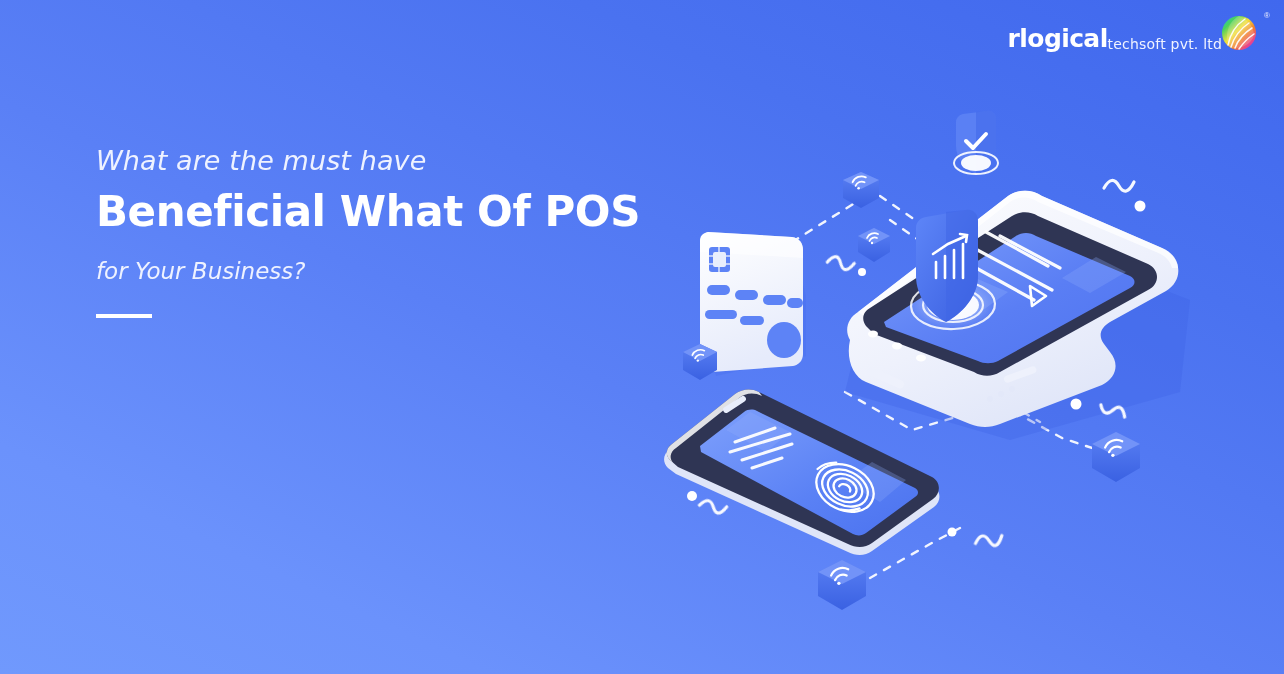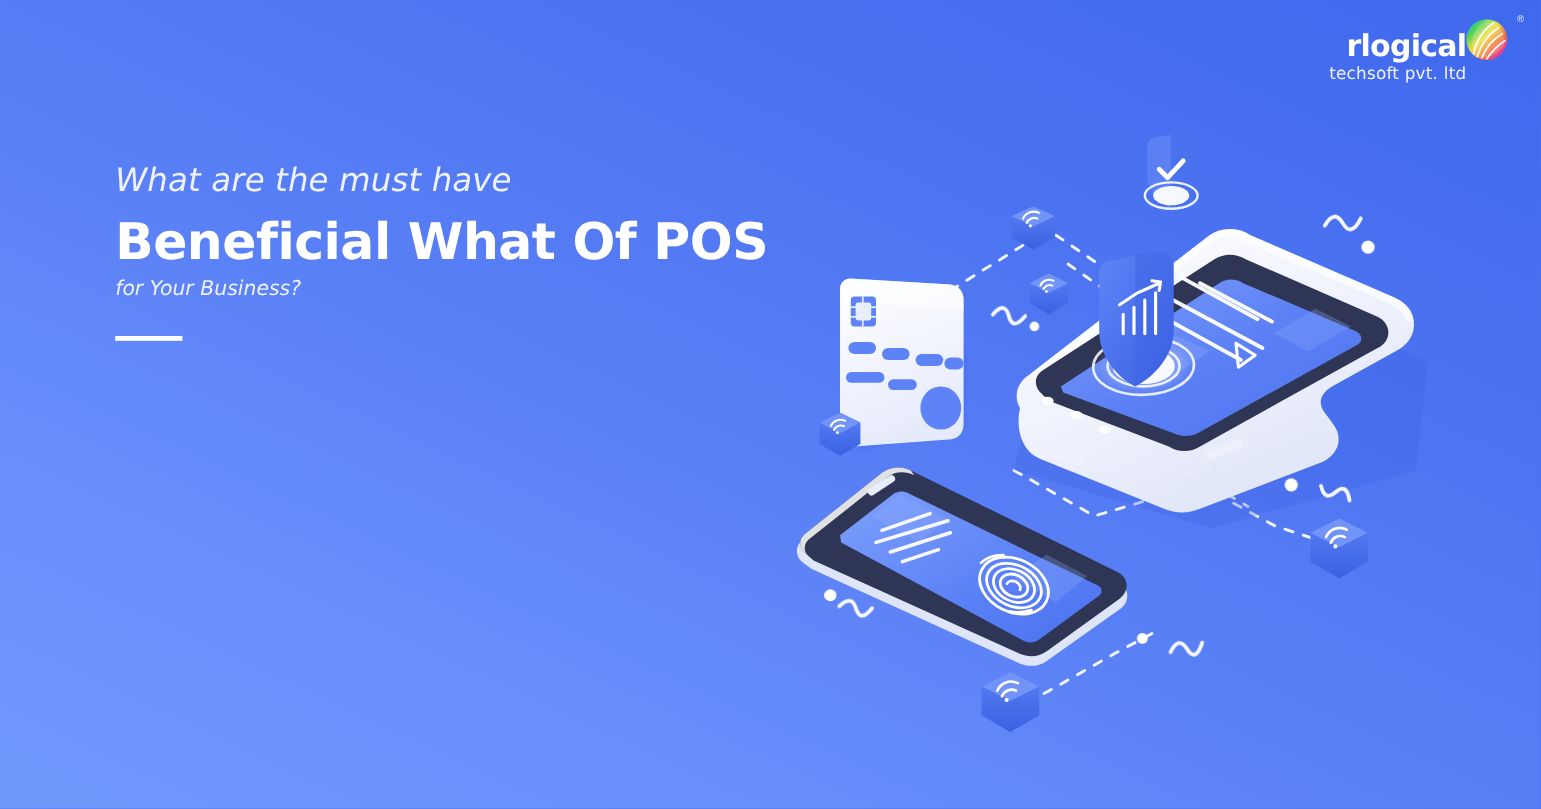--- a/index.html
+++ b/index.html
@@ -14,54 +14,54 @@
     overflow:hidden;
     background: linear-gradient(205deg, #4068ee 0%, #4a72f0 26%, #5a80f6 55%, #6b92fc 82%, #7099fd 100%);
   }
   
   .logo-wrap {
     position:absolute; top:14px; right:24px;
     display:flex; align-items:flex-start;
     z-index:40;
   }
   .logo-text-block {
-    display:flex; flex-direction:column; align-items:flex-end;
+    display:flex; flex-direction:row; align-items:flex-end;
     padding-top:12px; padding-right:2px;
   }
   .logo-word {
     font-family:"DejaVu Sans", sans-serif;
     font-weight:700; font-size:25px; letter-spacing:-0.6px;
     color:#ffffff; line-height:1;
   }
   .logo-tag {
     font-family:"DejaVu Sans", sans-serif;
     font-size:14px; font-weight:400; letter-spacing:0.2px;
     color:#f0f3ff; line-height:1; margin-top:4px;
   }
   .logo-mark { position:relative; width:40px; height:40px; margin-left:-4px; }
   .logo-tm {
     position:absolute; top:-2px; right:-10px;
     font-size:8px; color:#e8ecff; line-height:1;
   }
   
-  .copy { position:absolute; left:96px; top:134px; z-index:30; }
+  .copy { position:absolute; left:96px; top:144px; z-index:30; }
   .line-top {
     font-family:"DejaVu Sans", sans-serif;
     font-style:italic; font-weight:400; font-size:27px;
     color:#eef2ff; line-height:1.25; letter-spacing:0.1px;
   }
   .line-main {
     font-family:"DejaVu Sans", sans-serif;
     font-weight:700; font-size:42px; color:#ffffff;
     line-height:1.22; letter-spacing:-0.4px; margin-top:8px;
   }
   .line-sub {
     font-family:"DejaVu Sans", sans-serif;
-    font-style:italic; font-weight:400; font-size:17px;
-    color:#eef2ff; line-height:1.25; margin-top:4px;
+    font-style:italic; font-weight:400; font-size:23px;
+    color:#eef2ff; line-height:1.25; margin-top:20px;
   }
   .rule { width:56px; height:4px; background:#ffffff; margin-top:28px; }
   
   .art { position:absolute; inset:0; z-index:10; }
   .art svg { display:block; width:1284px; height:674px; }
 </style>
 </head>
 <body>
 
 <div id="banner">

